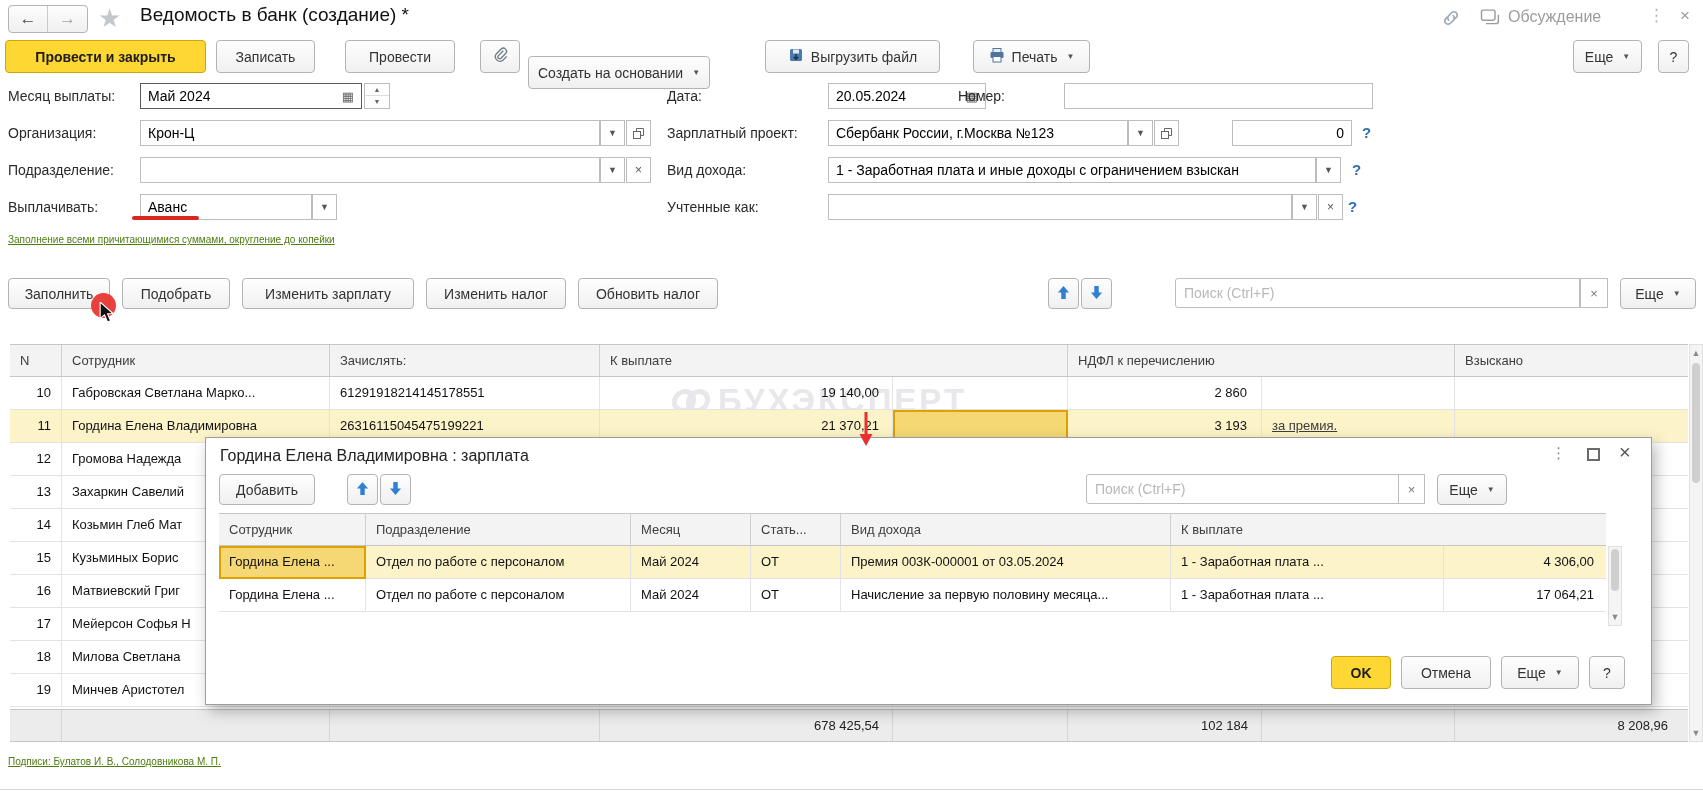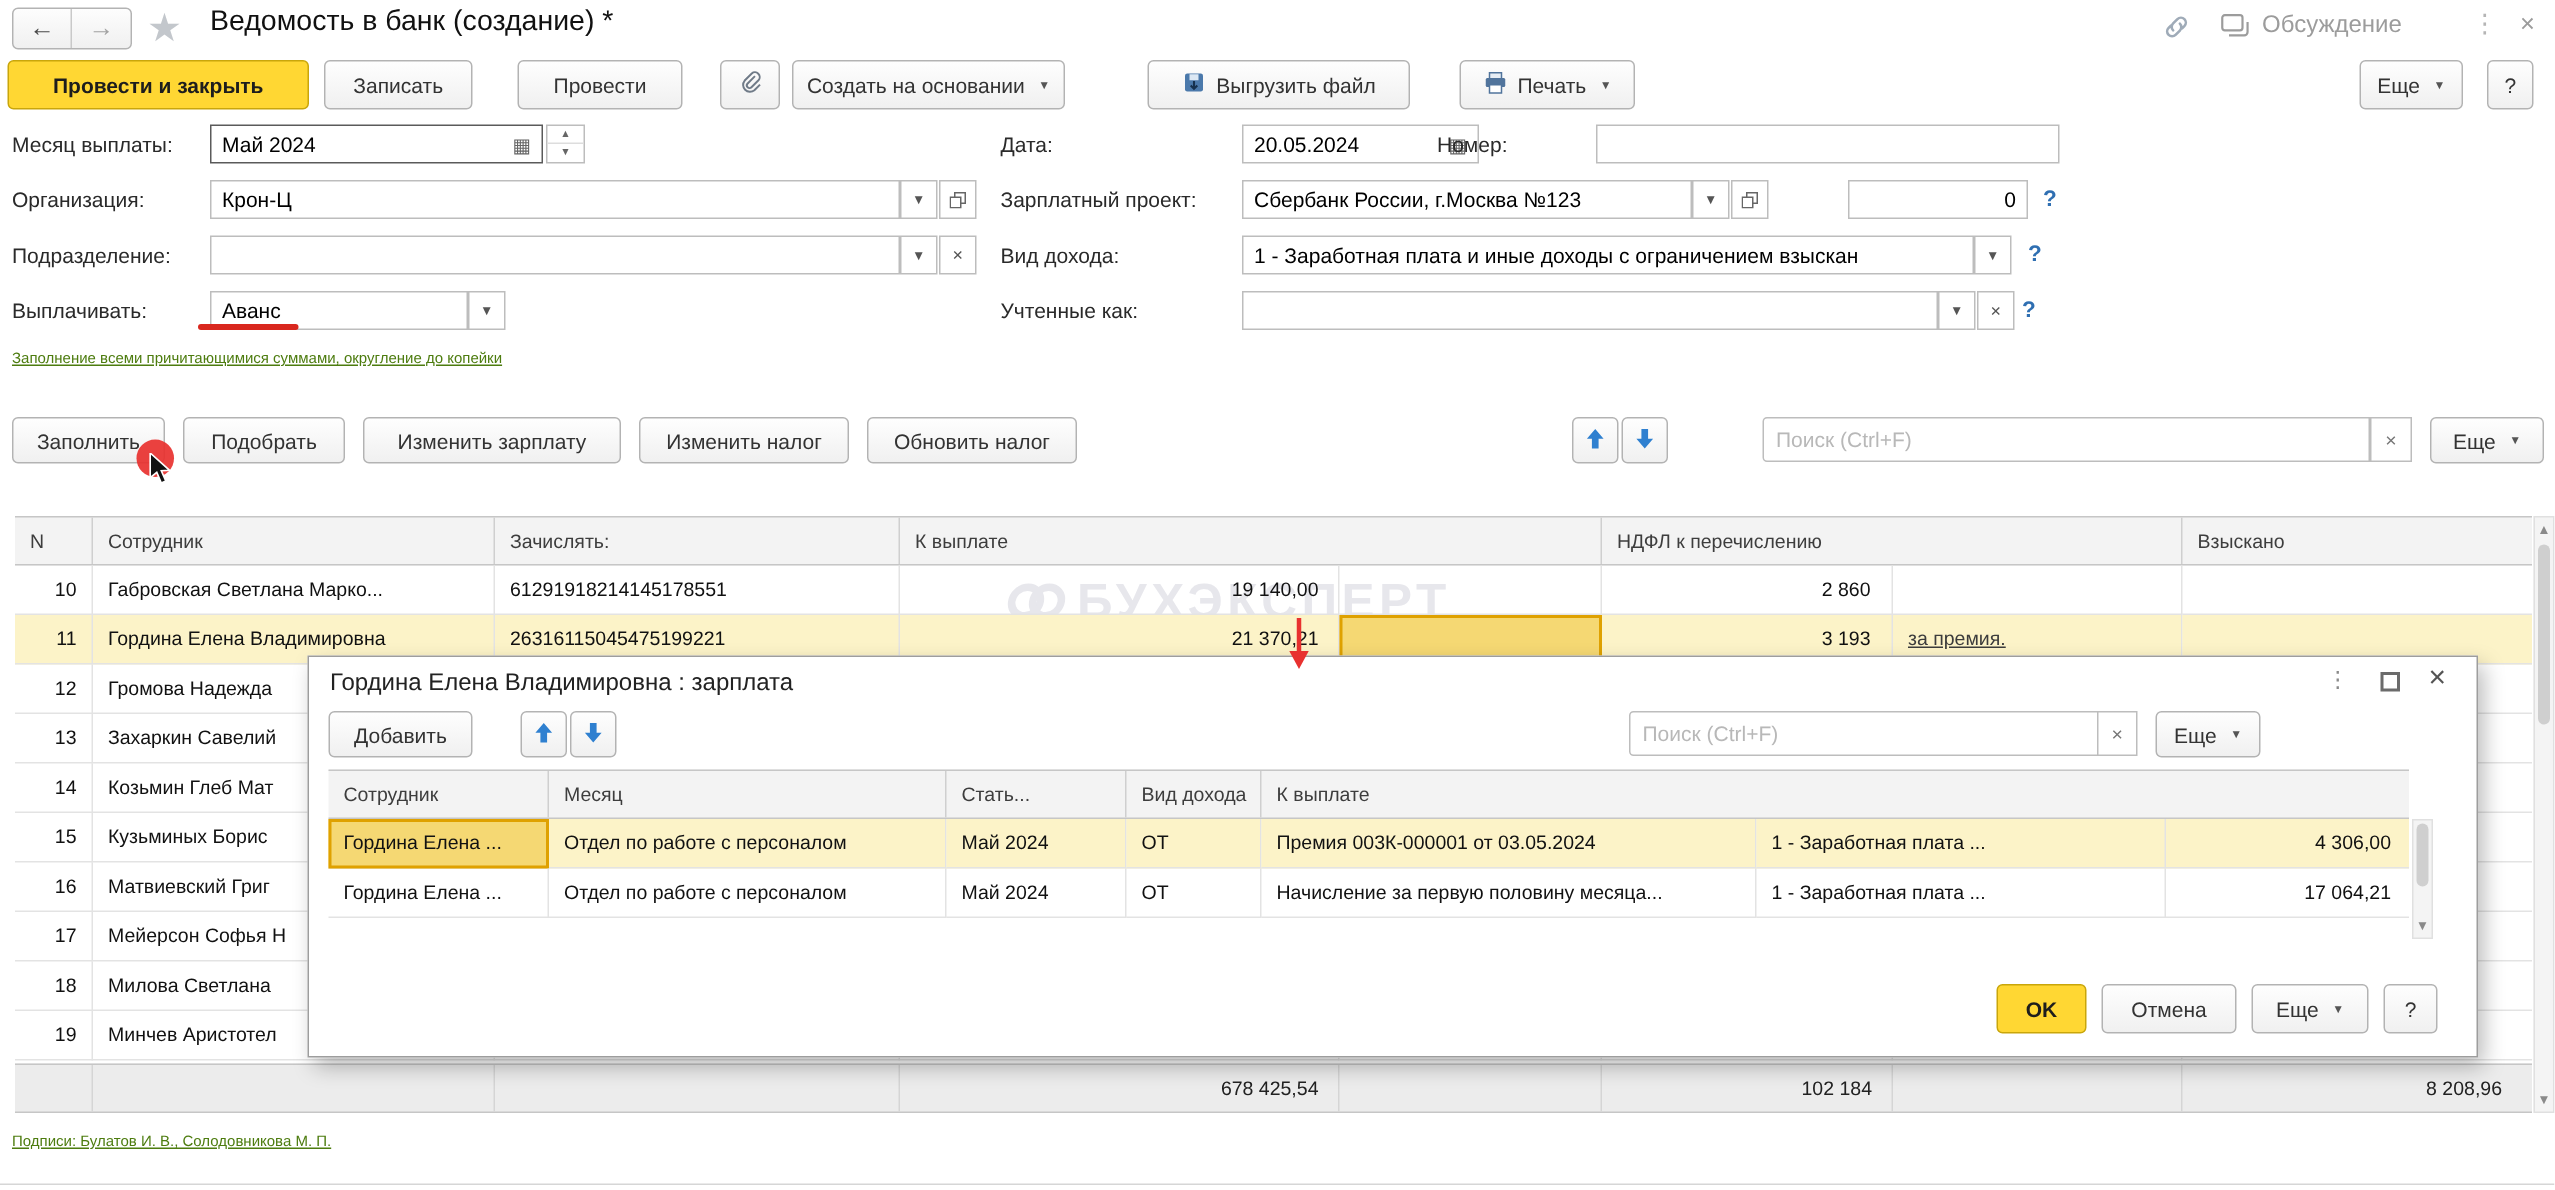--- a/index.html
+++ b/index.html
@@ -110,21 +110,21 @@
   <span>Записать</span>
 </button>
 <button class="btn" style="left:345px;top:40px;width:110px;">
   <span>Провести</span>
 </button>
 <button class="btn" style="left:480px;top:40px;width:40px;">
   <span><svg width="15" height="16" viewBox="0 0 16 16">
         <path d="M11 3.5 5.8 8.7a1.9 1.9 0 0 0 2.7 2.7l5-5a3.4 3.4 0 0 0-4.8-4.8l-5 5a4.9 4.9 0 0 0 6.9 6.9l4-4" fill="none" stroke="#707b88" stroke-width="1.4"></path>
       </svg></span>
 </button>
-<button class="btn" style="left:528px;top:40px;width:182px;">
+<button class="btn" style="left:528px;top:56px;width:182px;">
   <span>Создать на основании</span>
     <span class="caret">▼</span>
 </button>
 <button class="btn" style="left:765px;top:40px;width:175px;">
   <span><svg width="16" height="16" viewBox="0 0 16 16">
         <rect x="2" y="2" width="12" height="12" rx="1.5" fill="#4b79ab"></rect>
         <rect x="5" y="2.5" width="6" height="4" fill="#dce8f4"></rect>
         <path d="M8 7v5M5.8 10l2.2 2.2L10.2 10" stroke="#16314e" stroke-width="1.4" fill="none"></path>
       </svg></span>
   <span>Выгрузить файл</span>
@@ -418,20 +418,21 @@
   <input class="search" style="left: 880px; top: 36px; width: 313px;" placeholder="Поиск (Ctrl+F)">
   <div class="xbtn" style="left:1192px;top:36px;width:27px;">×</div>
   <button class="btn sm" style="left:1231px;top:36px;width:70px;">
     <span>Еще</span>
       <span class="caret">▼</span>
   </button>
 
   <div class="abs" style="left:13px;top:75px;width:1387px;">
     <div class="mgrid thead" style="height:33px;">
       <div>Сотрудник</div>
+      <div>Подразделение</div>
       <div>Месяц</div>
       <div>Стать...</div>
       <div>Вид дохода</div>
       <div style="border-right:none;">К выплате</div>
     </div>
     <div class="mgrid trow rowsel" style="height:33px;">
       <div class="cellsel">Гордина Елена ...</div>
       <div>Отдел по работе с персоналом</div>
       <div>Май 2024</div>
       <div>ОТ</div>

